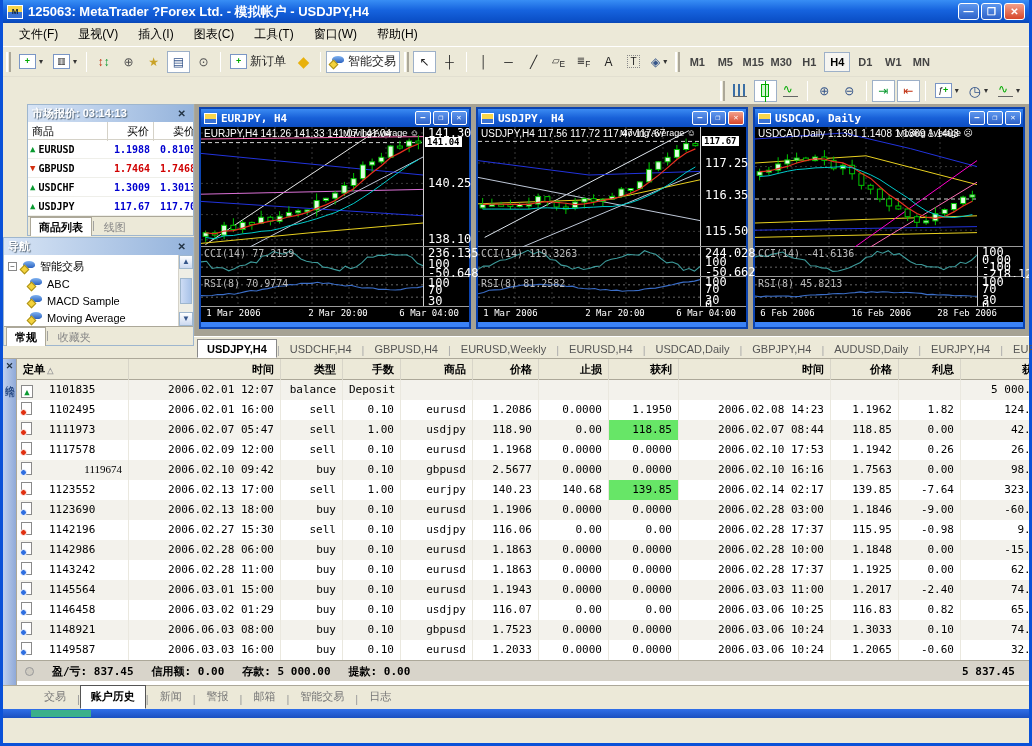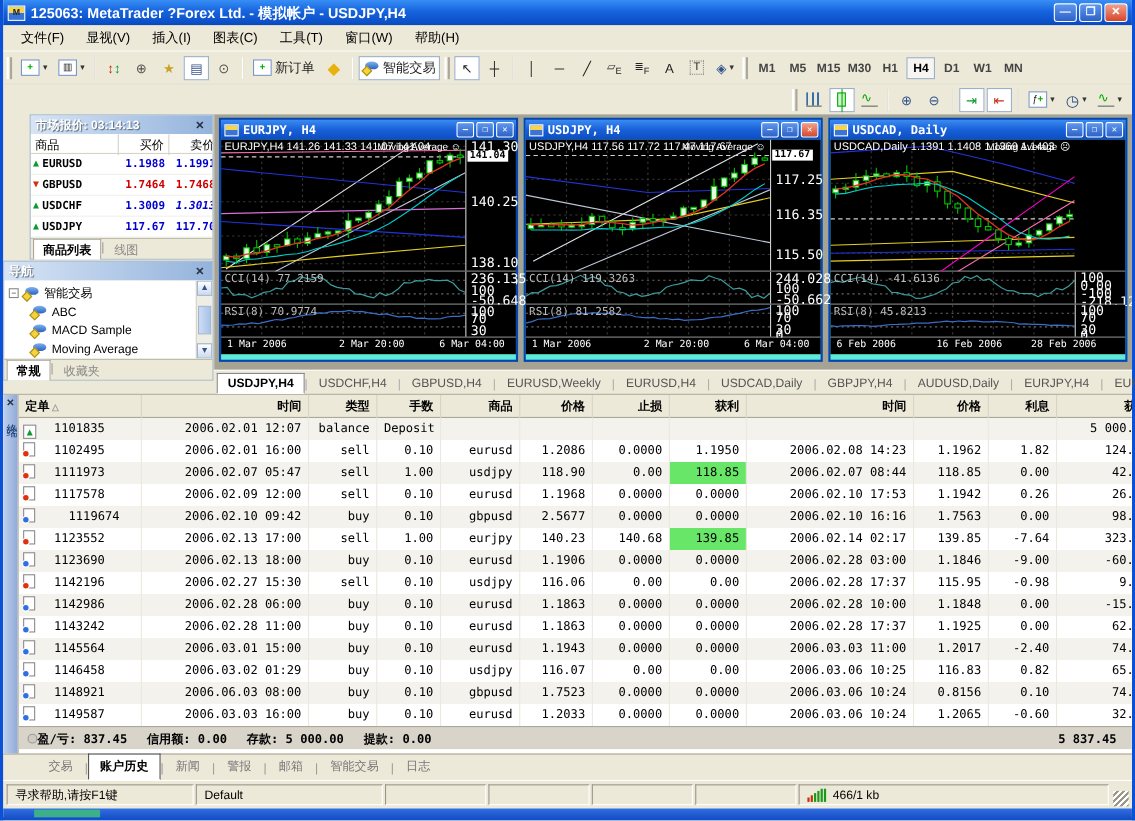--- a/index.html
+++ b/index.html
@@ -69,21 +69,21 @@
   #nav-tree { padding:3px 0 0 4px; font-size:11px; flex:1; }
   .tree-row { display:flex; align-items:center; gap:4px; height:17px; white-space:nowrap; }
   .tree-row.child { padding-left:20px; }
   .expander { width:9px; height:9px; border:1px solid #888; background:#fff; font-size:8px; line-height:7px; text-align:center; color:#333; }
   .ea-ico { width:15px; height:13px; position:relative; flex:0 0 15px; }
   .ea-hat { position:absolute; top:1px; left:2px; width:12px; height:7px; background:linear-gradient(180deg,#7FB2F0,#2B62C0); border-radius:50% 50% 40% 40%; }
   .ea-dia { position:absolute; bottom:0; left:0; width:7px; height:7px; background:#F4D33C; border:1px solid #A98F1C; transform:rotate(45deg); }
 
   
   #mdi { flex:1; background:#A6A294; padding:3px 4px; display:flex; gap:5px; overflow:hidden; }
-  .cwin { width:272px; height:222px; border:2px solid #0B43B0; background:#5eead4; display:flex; flex-direction:column; }
+  .cwin { width:272px; height:222px; border:2px solid #0B43B0; background:#3b82f6; display:flex; flex-direction:column; }
   .cwin-title { height:18px; background:linear-gradient(180deg,#3B8BF2 0%,#1860D8 50%,#0C4DC2 100%); color:#fff; display:flex; align-items:center; padding:0 2px 0 3px; font-weight:bold; font-size:11px; font-family:"DejaVu Sans Mono",monospace; }
   .cwin-title .appico { width:13px; height:11px; background:linear-gradient(180deg,#f7d54a 50%,#3b73d6 50%); border:1px solid #fff; margin-right:4px; }
   .cbtn { width:16px; height:14px; margin-left:2px; border:1px solid #fff; border-radius:2px; background:linear-gradient(180deg,#5E97EE,#2E62C8); color:#fff; font-size:8px; line-height:12px; text-align:center; font-weight:bold; }
   .cbtn.close-red { background:linear-gradient(180deg,#F2A08B,#D7472B); }
   .cwin-body { flex:1; position:relative; }
   .pane { position:relative; border-bottom:1px solid #9a9a9a; }
   .pane:last-of-type { border-bottom:none; }
   .pane svg { position:absolute; left:0; top:0; }
   .scale { position:absolute; top:0; right:0; width:46px; height:100%; border-left:1px solid #cfcfcf; }
   .scale .plabel { position:absolute; left:4px; color:#fff; font-size:12px; font-family:"DejaVu Sans Mono",monospace; transform:translateY(-50%); }
@@ -114,21 +114,21 @@
   #thead { display:grid; grid-template-columns:112px 152px 62px 58px 72px 66px 70px 70px 152px 68px 62px 90px; height:21px; background:#ECE9D8; border-bottom:1px solid #ACA899; font-family:"Liberation Sans",sans-serif; font-weight:bold; font-size:11px; }
   #thead > div { padding:3px 6px; text-align:right; border-right:1px solid #D8D5C8; white-space:nowrap; }
   #thead > div:first-child { text-align:left; }
   .sortmark { color:#999; font-size:8px; }
   .tp-hl { background:#67E667; }
   .doc-ico { display:inline-block; width:11px; height:13px; border:1px solid #8a8a8a; background:#fff; position:relative; vertical-align:-2px; }
   .doc-ico i { position:absolute; left:-2px; bottom:-2px; width:7px; height:7px; border-radius:50%; border:1px solid #fff; }
   .doc-ico.sell i { background:#E03010; }
   .doc-ico.buy i { background:#2F6FE0; }
   .bal-ico { display:inline-block; width:12px; height:13px; border:1px solid #8a8a8a; background:#fff; color:#0A9A30; font-size:9px; line-height:12px; text-align:center; font-weight:bold; vertical-align:-2px; }
-  #tsummary { display:flex; align-items:center; height:21px; background:#D8D4CA; border-top:1px solid #ACA899; font-weight:bold; font-size:11px; font-family:"DejaVu Sans Mono",monospace; padding-left:8px; }
+  #tsummary { display:flex; align-items:center; height:21px; background:#D8D4CA; border-top:1px solid #ACA899; font-weight:bold; font-size:11px; font-family:"DejaVu Sans Mono",monospace; padding-left:8px; gap:18px; }
   #tsummary .sumdot { width:9px; height:9px; border:1px solid #999; border-radius:50%; background:#CFCBC1; }
   #tsummary .total { margin-left:auto; padding-right:14px; }
 
   
   #btabs { height:24px; background:#ECE9D8; border-top:1px solid #ACA899; display:flex; align-items:flex-end; padding-left:30px; font-size:11px; }
   .btab { padding:3px 10px 4px; color:#777; border:1px solid transparent; }
   .btab.active { background:#fff; border:1px solid #555; border-bottom:1px solid #fff; font-weight:bold; color:#000; }
   .btab-sep { color:#999; padding-bottom:4px; }
 
   
@@ -308,37 +308,37 @@
                 <span>买价</span>
                 <span>卖价</span>
               </div>
             <div id="mw-rows">
                 <div class="mw-row">
                   <span class="mw-sym">
                     <span class="mw-arrow" style="color: rgb(10, 154, 48);">▲</span>
                     <span>EURUSD</span>
                   </span>
                   <span class="mw-px" style="color: rgb(0, 0, 208);">1.1988</span>
-                  <span class="mw-px" style="color: rgb(0, 0, 208);">1.1991</span>
+                  <span class="mw-px" style="color: rgb(0, 0, 208);">0.8105</span>
                 </div>
                 <div class="mw-row">
                   <span class="mw-sym">
                     <span class="mw-arrow" style="color: rgb(211, 48, 16);">▼</span>
                     <span>GBPUSD</span>
                   </span>
                   <span class="mw-px" style="color: rgb(208, 0, 0);">1.7464</span>
                   <span class="mw-px" style="color: rgb(208, 0, 0);">1.7468</span>
                 </div>
                 <div class="mw-row">
                   <span class="mw-sym">
                     <span class="mw-arrow" style="color: rgb(10, 154, 48);">▲</span>
                     <span>USDCHF</span>
                   </span>
                   <span class="mw-px" style="color: rgb(0, 0, 208);">1.3009</span>
-                  <span class="mw-px" style="color: rgb(0, 0, 208); font-style: italic;">1.3013</span>
+                  <span class="mw-px" style="color: rgb(0, 0, 208);">1.3013</span>
                 </div>
                 <div class="mw-row">
                   <span class="mw-sym">
                     <span class="mw-arrow" style="color: rgb(10, 154, 48);">▲</span>
                     <span>USDJPY</span>
                   </span>
                   <span class="mw-px" style="color: rgb(0, 0, 208);">117.67</span>
                   <span class="mw-px" style="color: rgb(0, 0, 208);">117.70</span>
                 </div>
               </div>
@@ -899,21 +899,21 @@
             <div>1.1968</div>
             <div>0.0000</div>
             <div>0.0000</div>
             <div>2006.02.10 17:53</div>
             <div>1.1942</div>
             <div>0.26</div>
             <div>26.00</div>
           </div>
           <div class="trow">
             <div class="cicon"><span class="doc-ico buy"><i></i></span></div>
-            <div style="text-align: center;">1119674</div>
+            <div style="text-align: right; font-family: Liberation Serif, serif;">1119674</div>
             <div>2006.02.10 09:42</div>
             <div>buy</div>
             <div>0.10</div>
             <div>gbpusd</div>
             <div>2.5677</div>
             <div>0.0000</div>
             <div>0.0000</div>
             <div>2006.02.10 16:16</div>
             <div>1.7563</div>
             <div>0.00</div>
@@ -1028,21 +1028,21 @@
             <div class="cicon"><span class="doc-ico buy"><i></i></span></div>
             <div style="text-align: left;">1148921</div>
             <div>2006.06.03 08:00</div>
             <div>buy</div>
             <div>0.10</div>
             <div>gbpusd</div>
             <div>1.7523</div>
             <div>0.0000</div>
             <div>0.0000</div>
             <div>2006.03.06 10:24</div>
-            <div>0.8156</div>
+            <div>1.3033</div>
             <div>0.10</div>
             <div>74.00</div>
           </div>
           <div class="trow">
             <div class="cicon"><span class="doc-ico buy"><i></i></span></div>
             <div style="text-align: left;">1149587</div>
             <div>2006.03.03 16:00</div>
             <div>buy</div>
             <div>0.10</div>
             <div>eurusd</div>
@@ -1077,36 +1077,16 @@
       <span class="btab-sep">|</span>
       <span class="btab">警报</span>
       <span class="btab-sep">|</span>
       <span class="btab">邮箱</span>
       <span class="btab-sep">|</span>
       <span class="btab">智能交易</span>
       <span class="btab-sep">|</span>
       <span class="btab">日志</span>
     </div>
 
-  <div id="statusbar">
-    <div class="scell" style="width:170px">寻求帮助,请按F1键</div>
-    <div class="scell" style="width:170px">Default</div>
-    <div class="scell" style="width:92px"></div>
-    <div class="scell" style="width:92px"></div>
-    <div class="scell" style="width:92px"></div>
-    <div class="scell" style="width:92px"></div>
-    <div class="scell grow">
-      <span class="sig">
-        <i class="r" style="height:4px"></i>
-          <i class="r" style="height:6px"></i>
-          <i style="height:8px"></i>
-          <i style="height:10px"></i>
-          <i style="height:12px"></i>
-          <i style="height:12px"></i>
-      </span>
-      <span>466/1 kb</span>
-    </div>
-    <div class="grip-corner"></div>
-  </div>
 
   <div id="taskstrip"></div>
 
 </div>
 
 </body></html>

